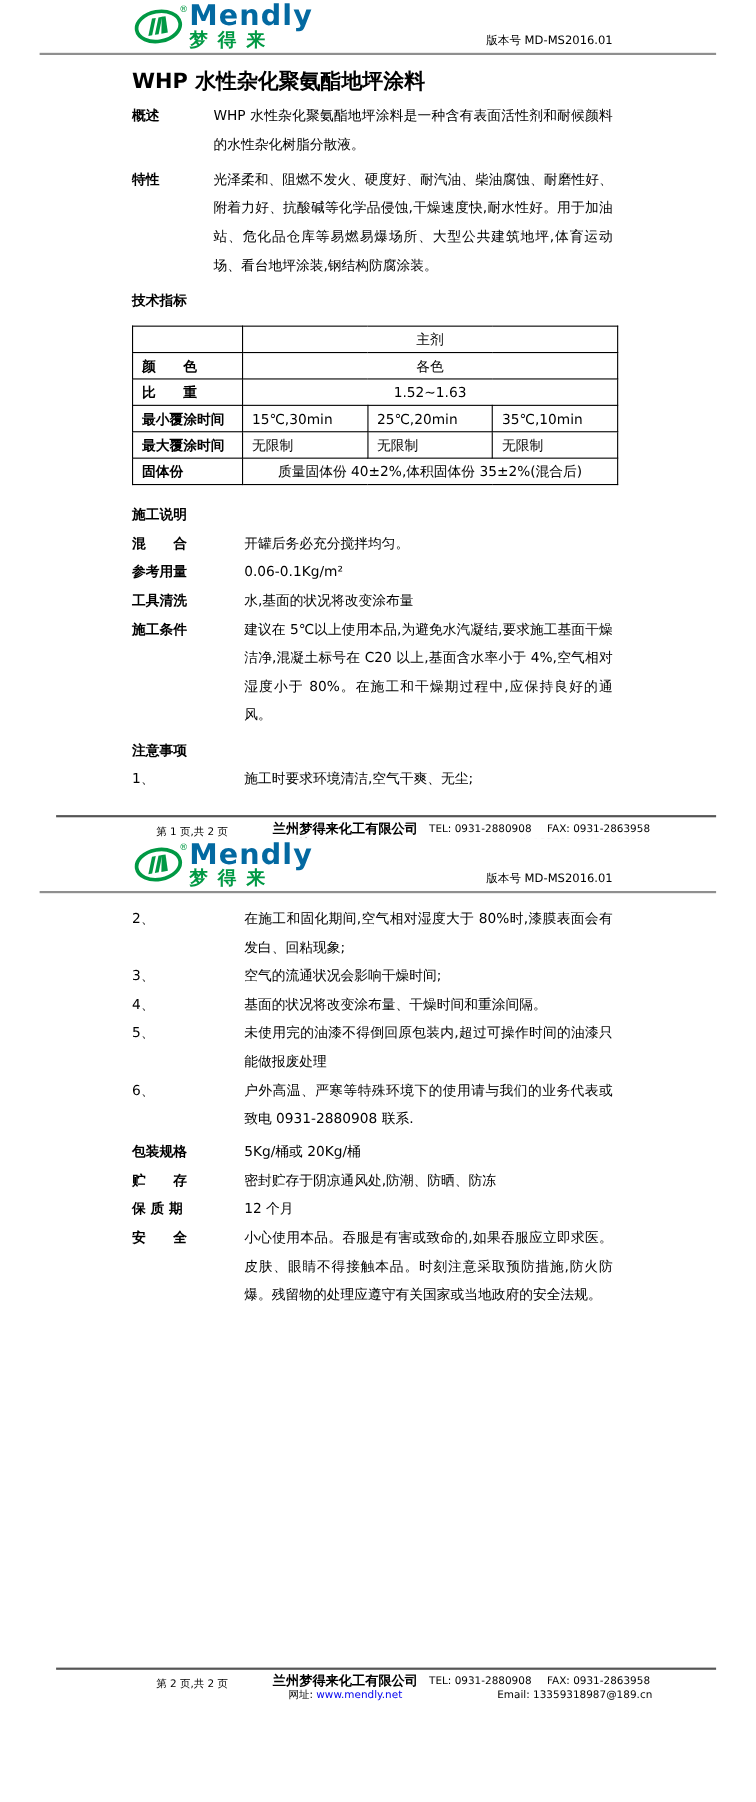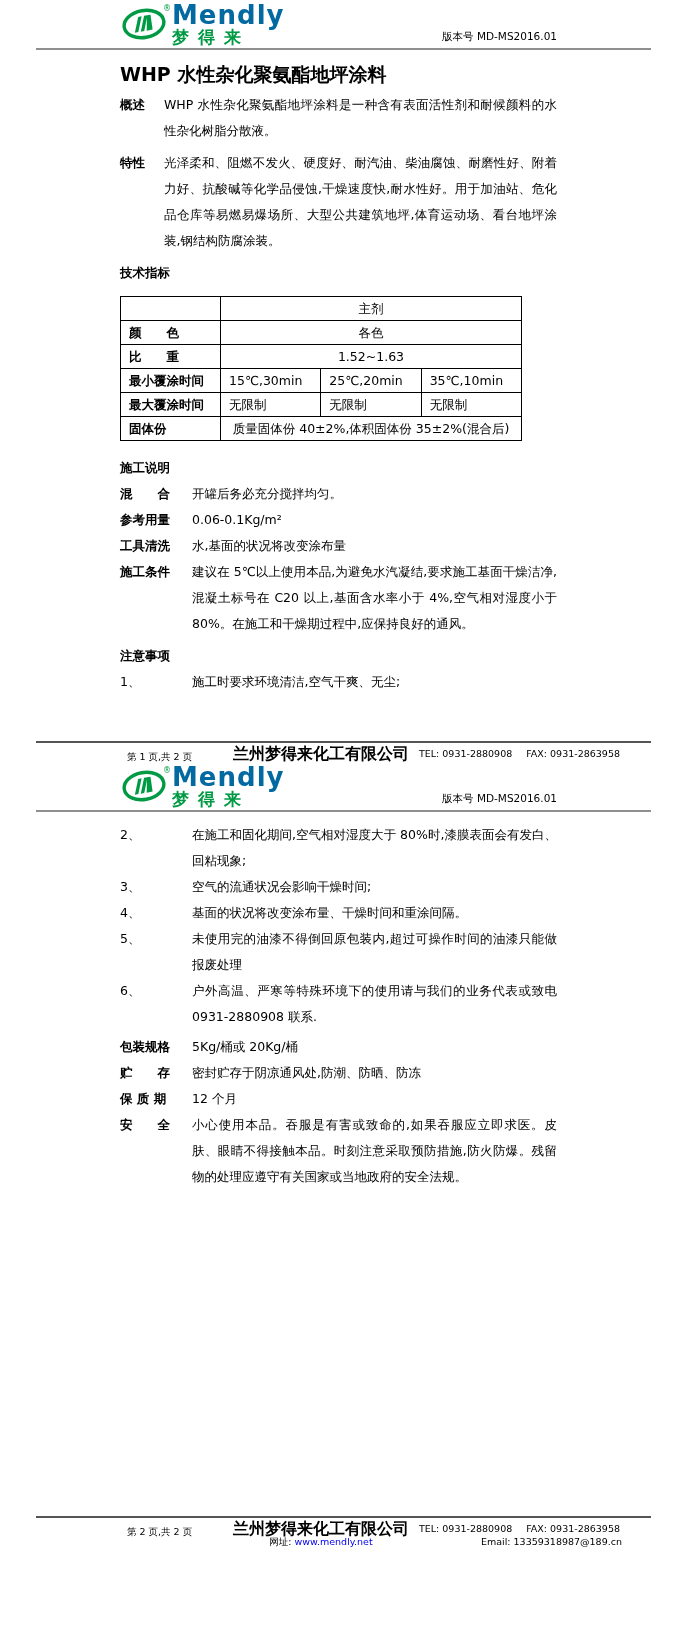--- a/index.html
+++ b/index.html
@@ -19,42 +19,42 @@
   .logo-mark { width: 48px; height: 40px; flex: none; }
   .logo-texts { margin-left: 2px; line-height: 1; }
   .logo-name { font-size: 26px; font-weight: bold; color: #0369a1; letter-spacing: 1px; font-family: "DejaVu Sans", sans-serif; }
   .logo-cn { font-size: 17px; font-weight: bold; color: #009944; letter-spacing: 9px; margin-top: 1px; }
   .version { margin-left: auto; font-size: 10.5px; padding-bottom: 2px; white-space: nowrap; }
   .hdr-rule { border-top: 2px solid #8f8f8f; margin: 2px 36px 0 36px; }
 
   
   .content { padding: 0 130px 0 120px; font-size: 12.5px; line-height: 26px; }
   .doc-title { font-size: 19px; font-weight: bold; margin: 10px 0 4px 0; line-height: 28px; }
-  .row { display: flex; align-items: flex-start; }
+  .row { display: flex; align-items: flex-start; gap: 30px; }
   .row .lbl { flex: 0 0 44px; font-weight: bold; white-space: nowrap; }
   .row .lbl-wide { flex: 0 0 72px; font-weight: bold; white-space: nowrap; }
   .row .txt { flex: 1; text-align: justify; }
   .sec-title { font-weight: bold; margin-top: 8px; }
   .mt4 { margin-top: 4px; } .mt6 { margin-top: 6px; } .mt10 { margin-top: 10px; } .mt14 { margin-top: 14px; }
 
   
-  table.spec { border-collapse: collapse; margin-top: 10px; width: 402px; table-layout: fixed; }
+  table.spec { border-collapse: collapse; margin-top: 10px; width: 442px; table-layout: fixed; }
   table.spec td { border: 1px solid #000; height: 24px; padding: 0 8px; font-size: 12.5px; line-height: 23px; }
   table.spec td.rl { font-weight: bold; width: 100px; }
   table.spec td.ctr { text-align: center; }
 
   
-  .footer { position: absolute; left: 0; right: 0; }
+  .footer { position: absolute; left: 15px; right: 0; }
   #page1 .footer { top: 741px; }
   #page2 .footer { top: 754px; }
   .ft-rule { border-top: 2px solid #555; margin: 0 36px; }
   .ft-cols { display: flex; align-items: flex-start; padding: 4px 40px 0 127px; font-size: 9.5px; line-height: 13px; }
   .ft-page { flex: 0 0 106px; padding-top: 3px; white-space: nowrap; }
   .ft-company { text-align: center; margin-right: 10px; white-space: nowrap; }
-  .ft-company .cname { font-size: 16px; font-weight: bold; }
+  .ft-company .cname { font-size: 12px; font-weight: bold; }
   .ft-contact { white-space: nowrap; }
   .ft-contact .line1 span { margin-right: 14px; }
   a.site-link { color: #0000ee; cursor: pointer; }
 </style>
 </head>
 <body>
 
 <div class="page" id="page1">
   <div class="hdr">
     <div class="logo-wrap">

